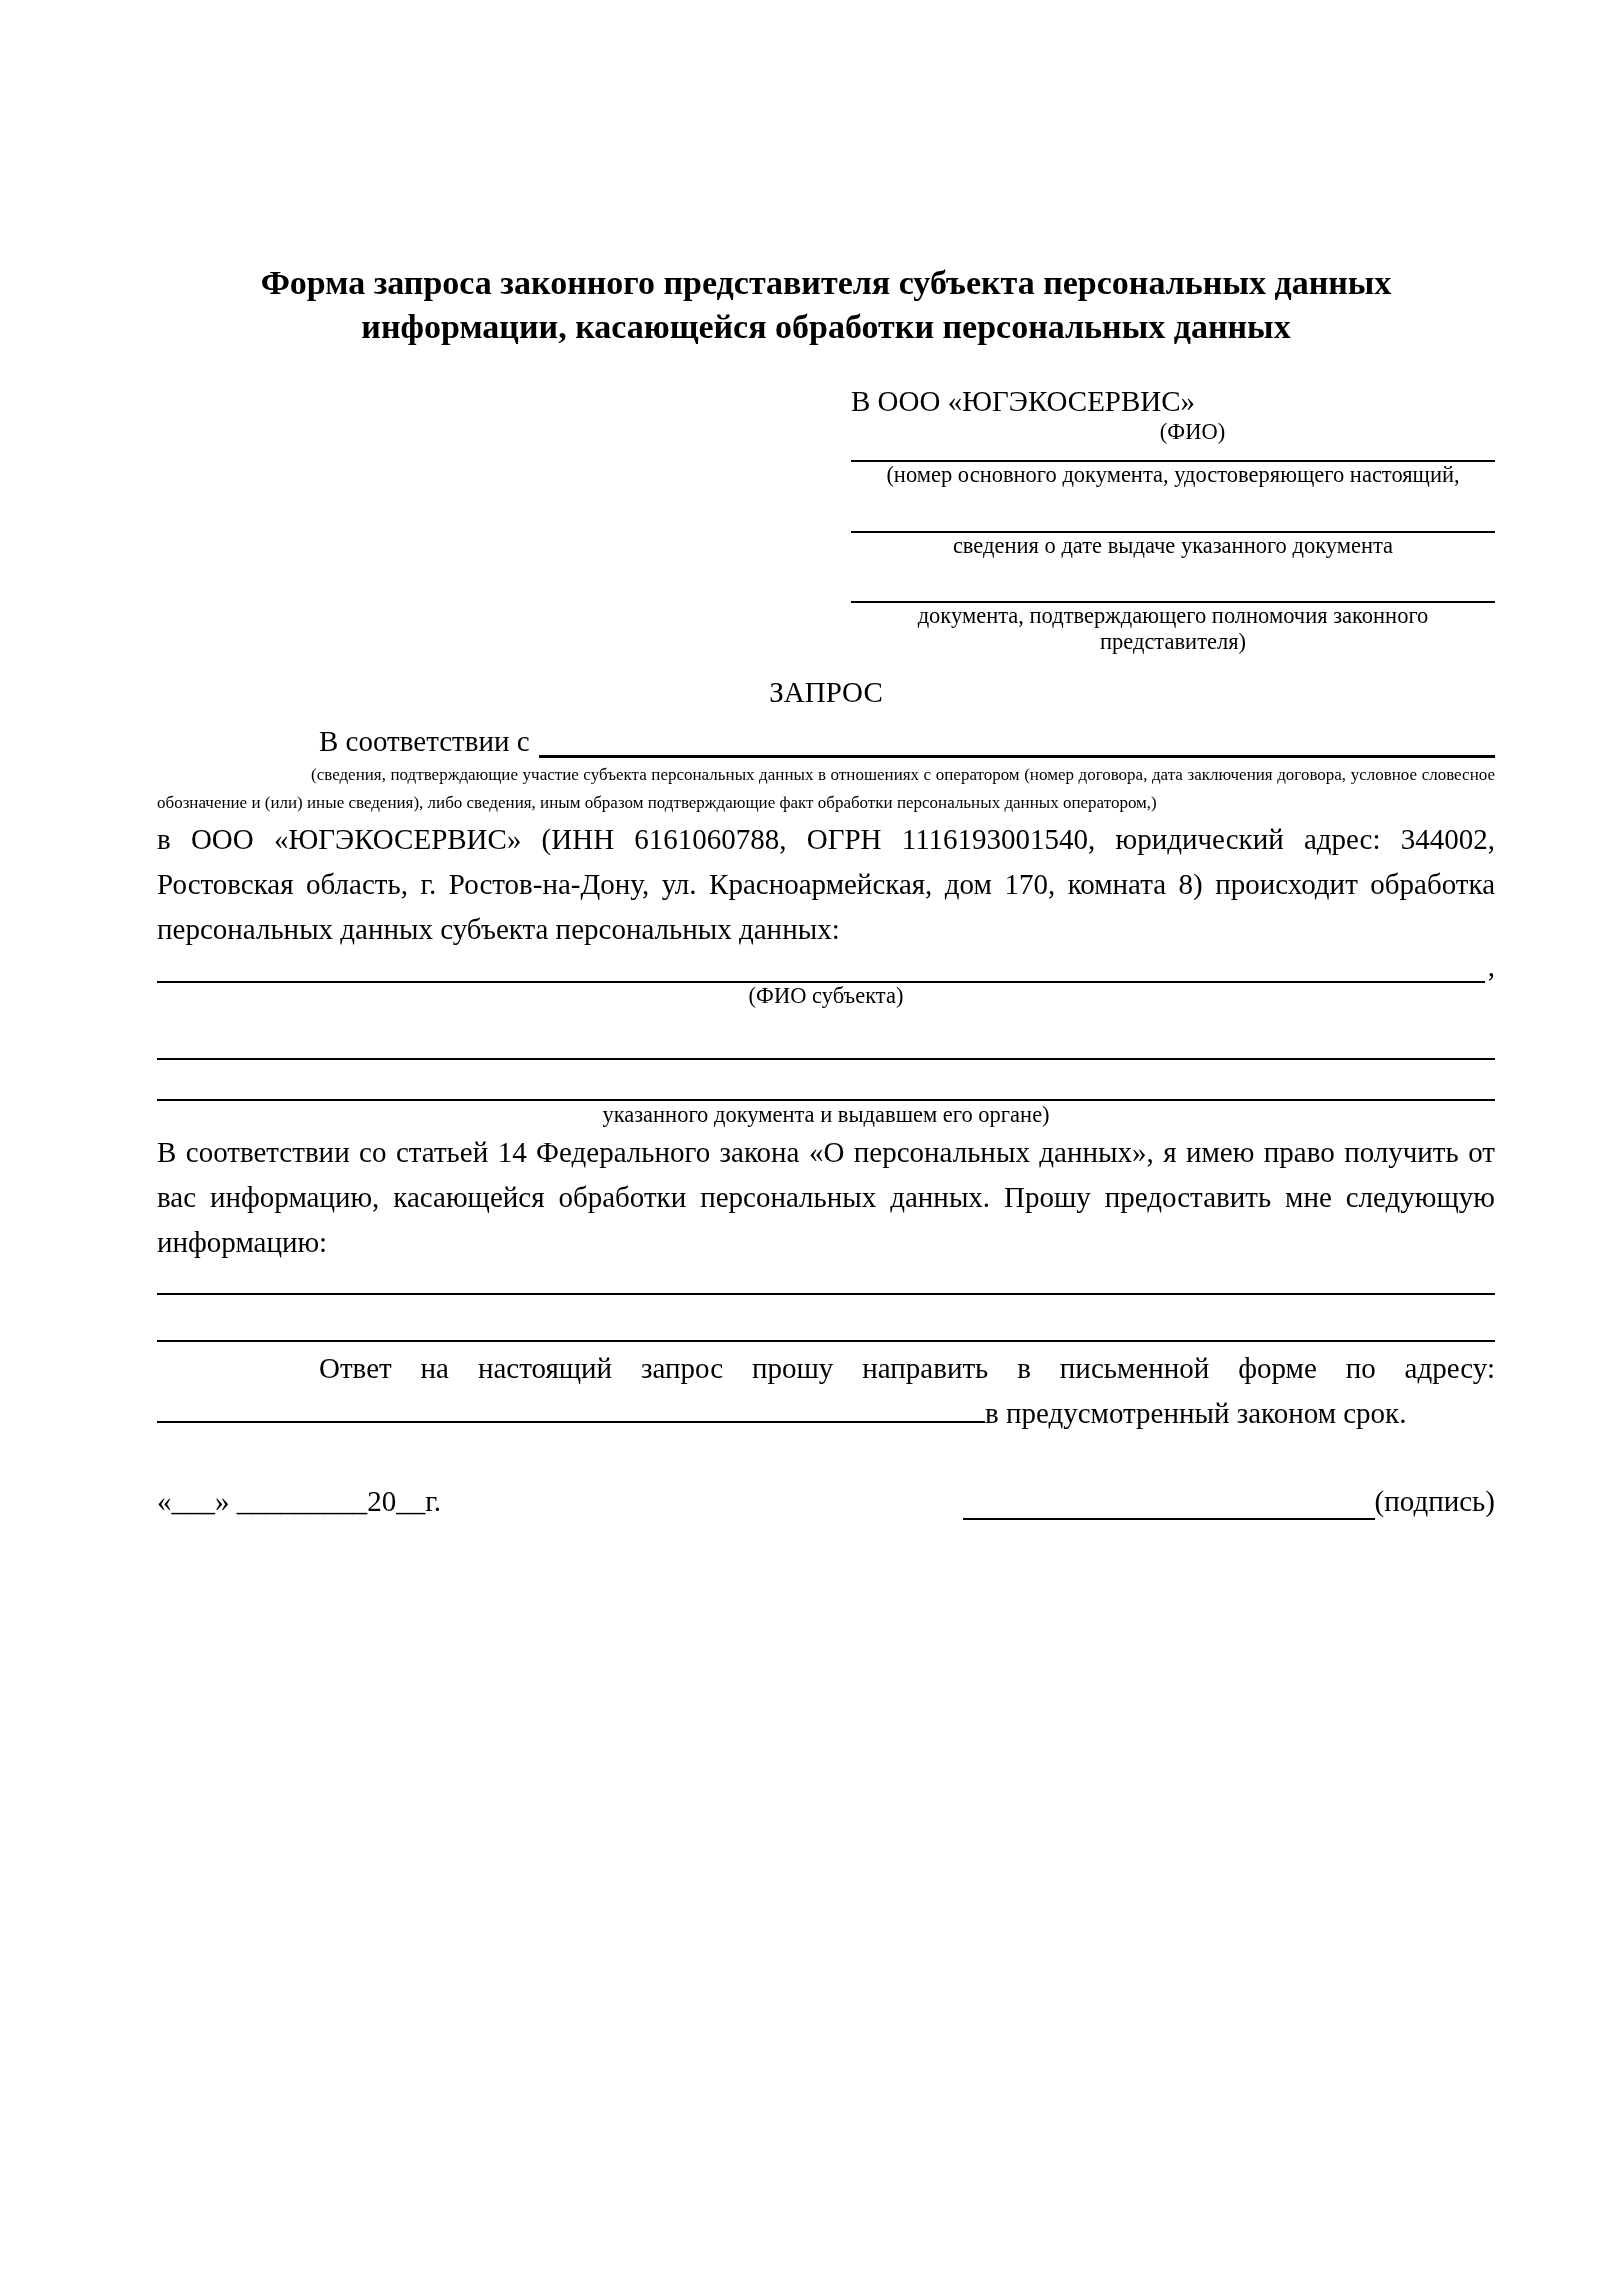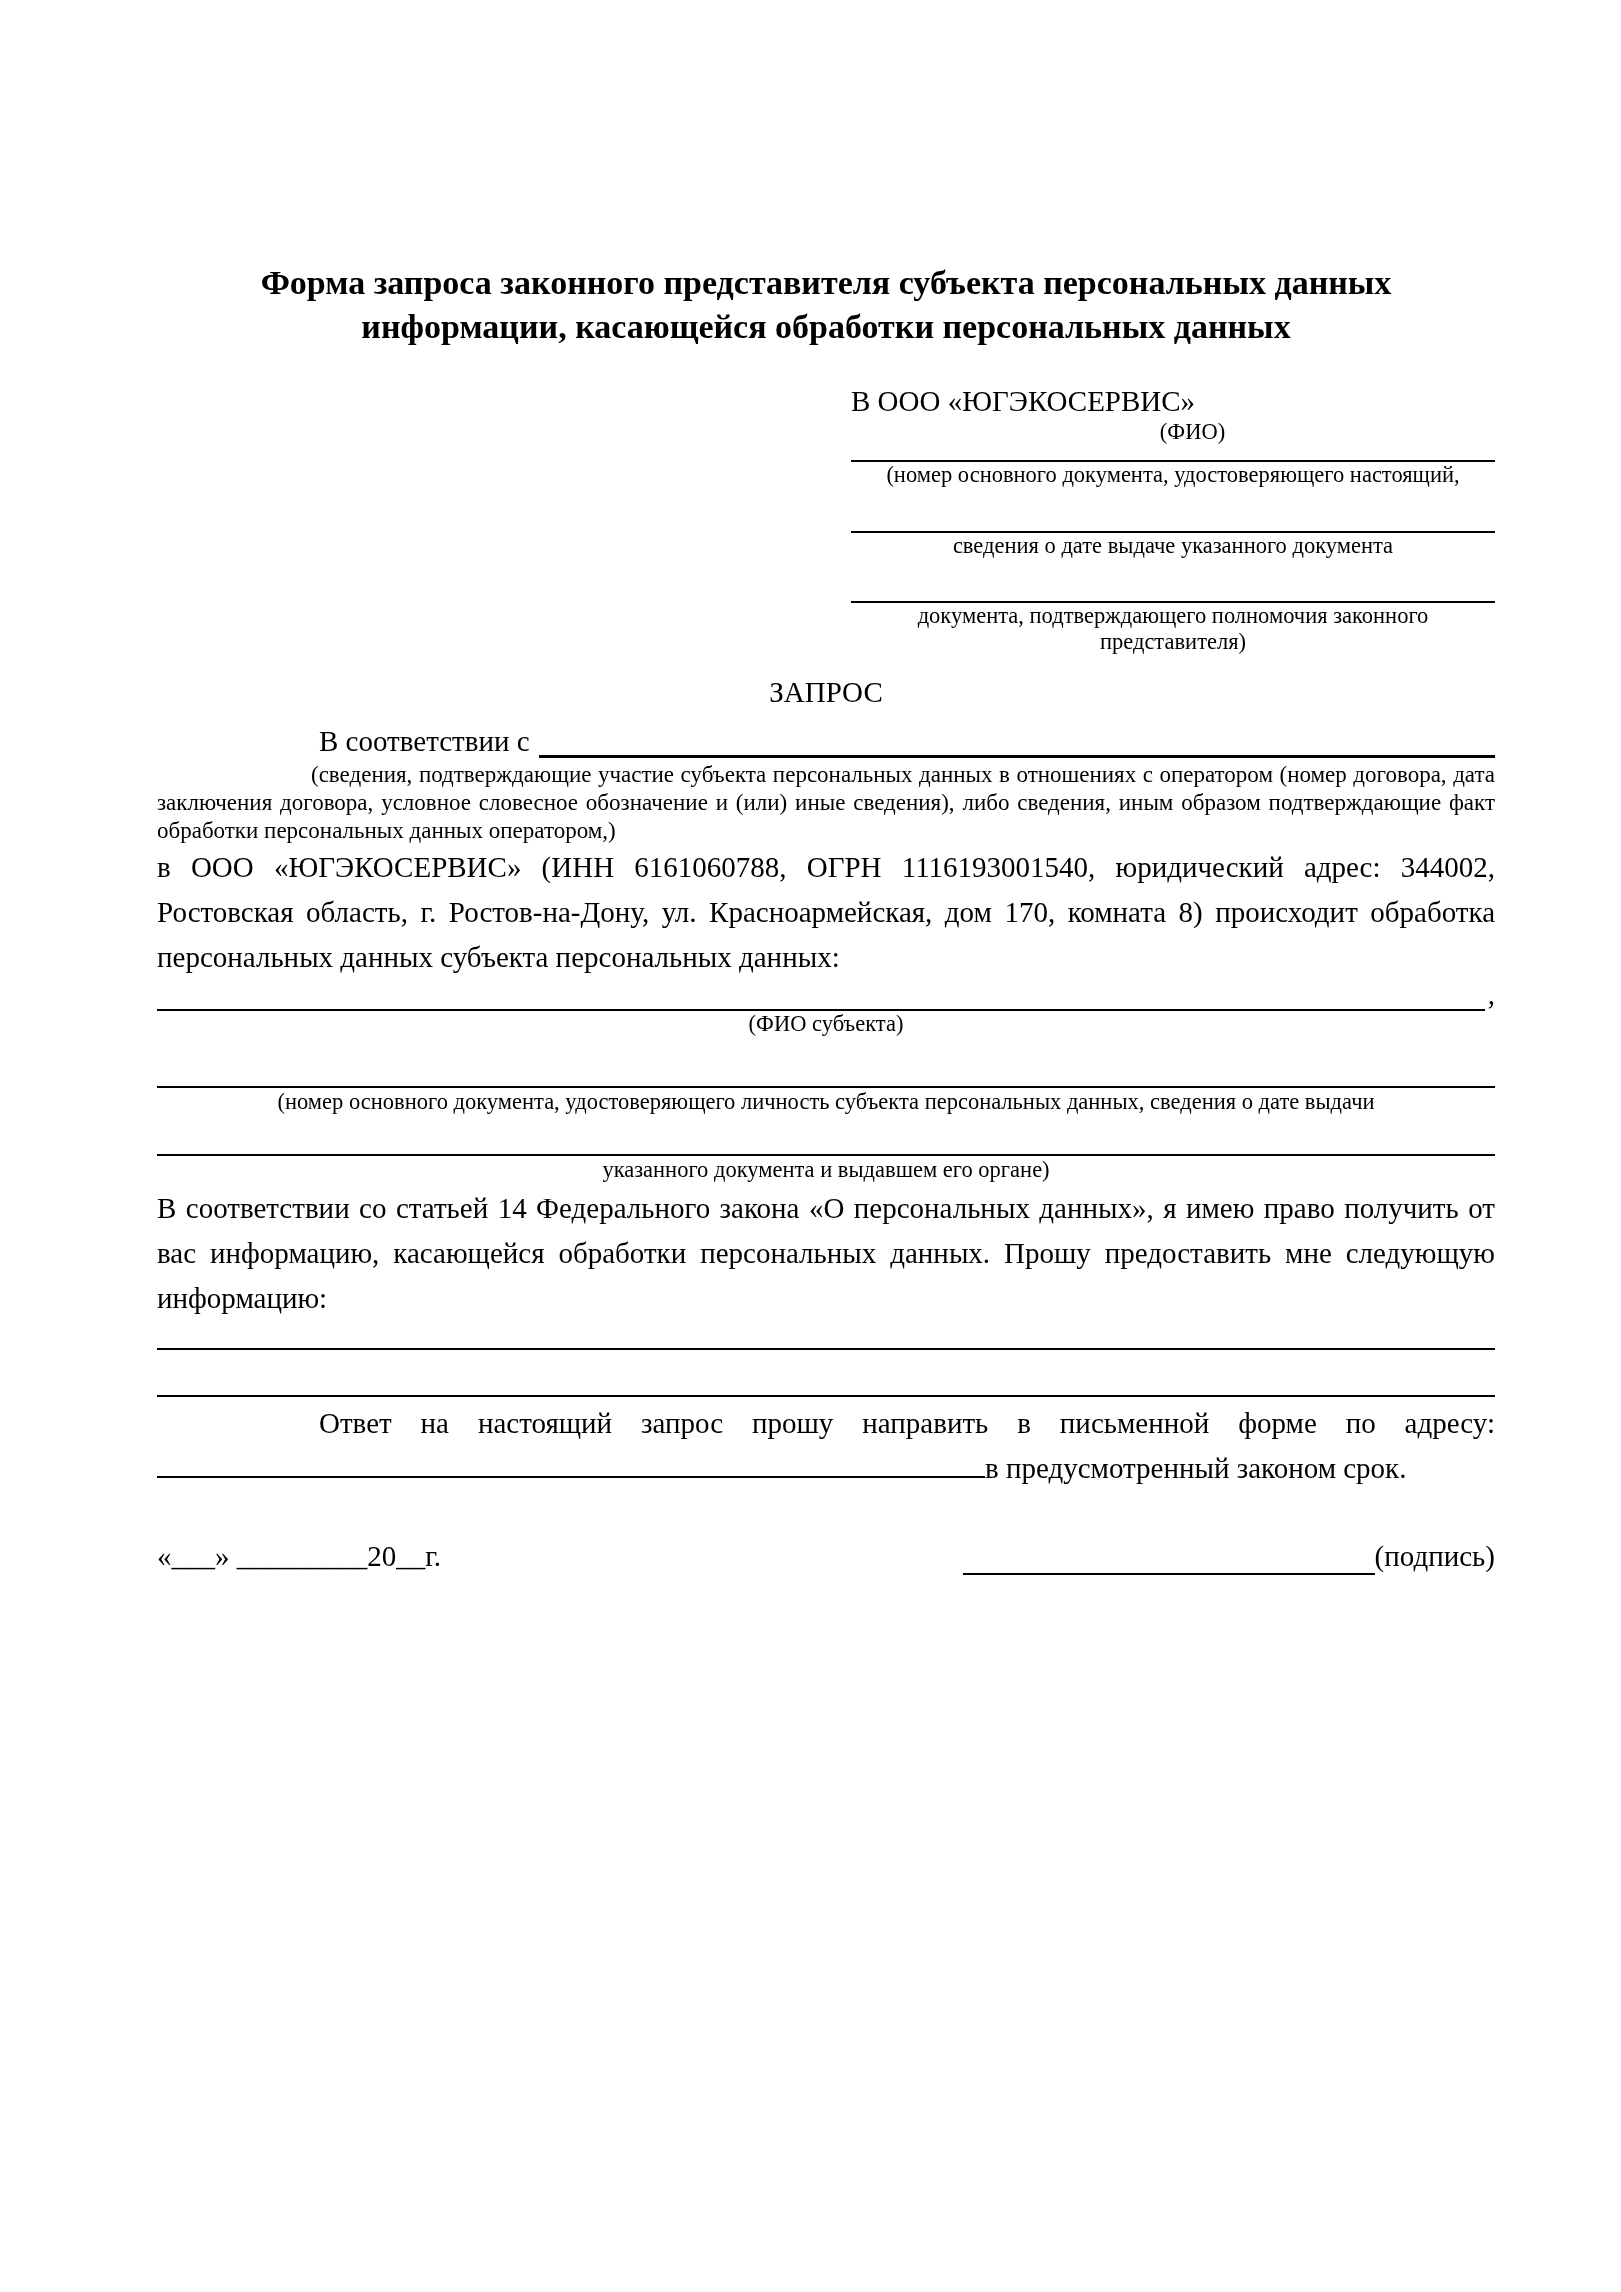--- a/index.html
+++ b/index.html
@@ -42,21 +42,21 @@
   }
   .fio-cap { padding-left: 39px; }
   .blank-first { height: 15.7px; border-bottom: 2.9px solid #000; }
   .blank { height: 43px; border-bottom: 2.9px solid #000; }
   .zapros { margin-top: 19.6px; text-align: center; font-size: 29px; line-height: 37px; }
   .intro-row { display: flex; align-items: flex-end; margin-top: 7.8px; height: 39px; font-size: 29px; }
   .intro-row .label { margin-left: 162px; white-space: nowrap; }
   .intro-row .fill { flex: 1; margin-left: 9.8px; border-bottom: 3.9px solid #000; height: 33px; }
   .small-note {
     margin-top: 3.9px;
-    font-size: 23px;
+    font-size: 17px;
     line-height: 28px;
     text-align: justify;
     text-indent: 154px;
   }
   .body-p { margin: 0; font-size: 29px; line-height: 45px; text-align: justify; }
   .subject-row { display: flex; align-items: flex-end; height: 31px; font-size: 29px; }
   .subject-row .fill { flex: 1; border-bottom: 2.9px solid #000; height: 29px; }
   .subject-row .comma { padding-left: 2.9px; }
   .cap-wide { font-size: 22.5px; line-height: 27.4px; text-align: center; }
   .blank-main { height: 49px; border-bottom: 2.9px solid #000; }
@@ -116,21 +116,20 @@
   <p class="body-p">в ООО «ЮГЭКОСЕРВИС» (ИНН 6161060788, ОГРН 1116193001540, юридический адрес: 344002, Ростовская область, г. Ростов-на-Дону, ул. Красноармейская, дом 170, комната 8) происходит обработка персональных данных субъекта персональных данных:</p>
 
   <div class="subject-row">
     <span class="fill"></span>
     <span class="comma">,</span>
   </div>
   <div class="cap">(ФИО субъекта)</div>
 
   <div>
     <div class="blank-main"></div>
-    <div class="cap-wide">(номер основного документа, удостоверяющего личность субъекта персональных данных, сведения о дате выдачи</div>
   </div>
   <div>
     <div class="blank-main-2"></div>
     <div class="cap-wide">указанного документа и выдавшем его органе)</div>
   </div>
 
   <p class="body-p rights">В соответствии со статьей 14 Федерального закона «О персональных данных», я имею право получить от вас информацию, касающейся обработки персональных данных. Прошу предоставить мне следующую информацию:</p>
 
   <div class="rule-1"></div>
   <div class="rule-2"></div>

